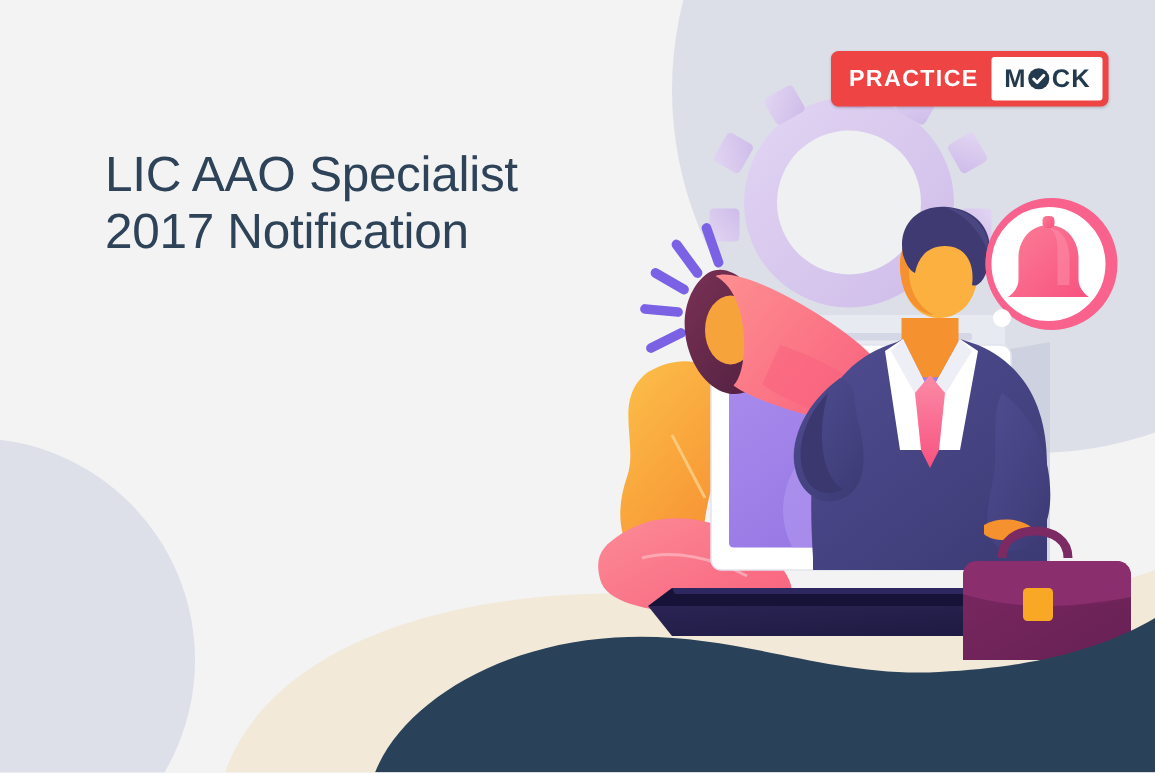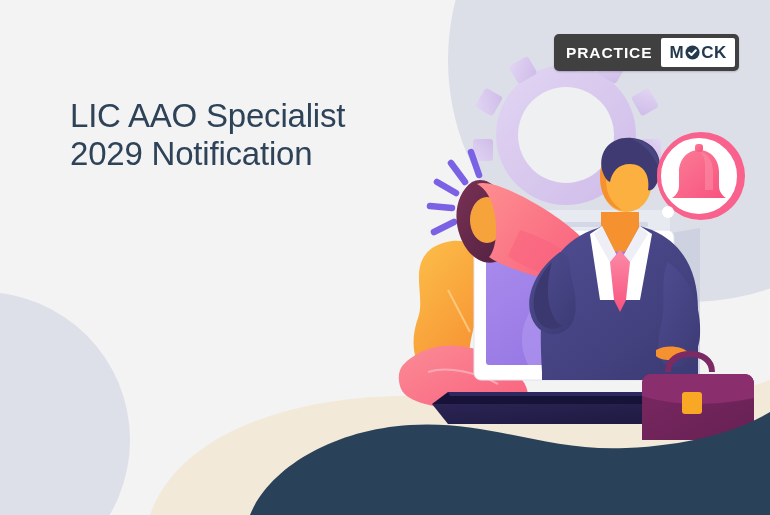--- a/index.html
+++ b/index.html
@@ -17,21 +17,21 @@
   }
   .layer{position:absolute;top:0;left:0;width:770px;height:515px;}
   svg.layer{display:block;}
 
   
   #logo{
     position:absolute;
     left:554px;top:34px;
     height:37px;
     display:flex;align-items:stretch;
-    background:#404040;
+    background:#ef4444;
     border-radius:5px;
     padding:4px;
     box-sizing:border-box;
     box-shadow:0 1px 2px rgba(0,0,0,.18);
     z-index:40;
   }
   #logo-practice{
     color:#ffffff;
     font-size:15.5px;
     font-weight:bold;
@@ -264,21 +264,21 @@
     </g>
   </svg>
 
   <svg class="layer" viewBox="0 0 770 515" xmlns="http://www.w3.org/2000/svg">
     <path fill="#2a4259" d="M250,515 C268,470 330,430 410,425 C490,420 548,452 626,448
          C690,445 736,432 770,412 L770,515 Z"></path>
   </svg>
 
   <div id="headline">
     <span class="hl-line">LIC AAO Specialist</span>
-    <span class="hl-line">2029 Notification</span>
+    <span class="hl-line">2017 Notification</span>
   </div>
 
   <div id="logo">
     <div id="logo-practice">PRACTICE</div>
     <div id="logo-mock-box">
       <span class="mock-letter">M</span>
       <span id="logo-check-o">
         <svg viewBox="0 0 16 16" width="15" height="15" xmlns="http://www.w3.org/2000/svg">
           <circle cx="8" cy="8" r="7.5" fill="#23394d"></circle>
           <path d="M4.4 8.2 L6.9 10.7 L11.6 5.6" stroke="#ffffff" stroke-width="2.1" fill="none" stroke-linecap="round" stroke-linejoin="round"></path>

